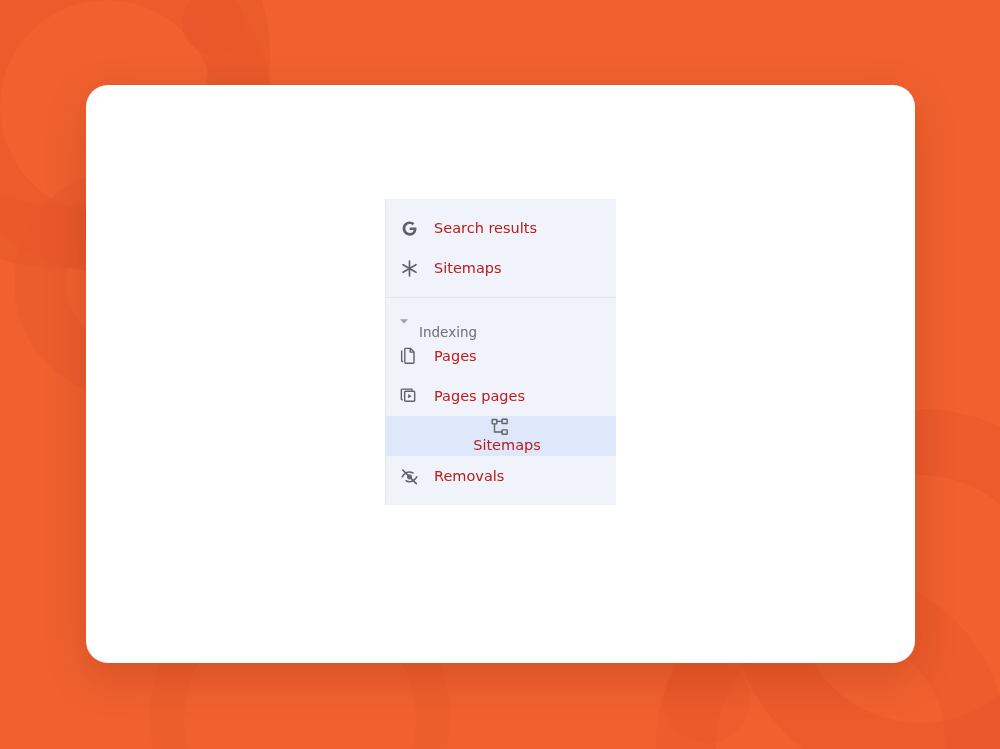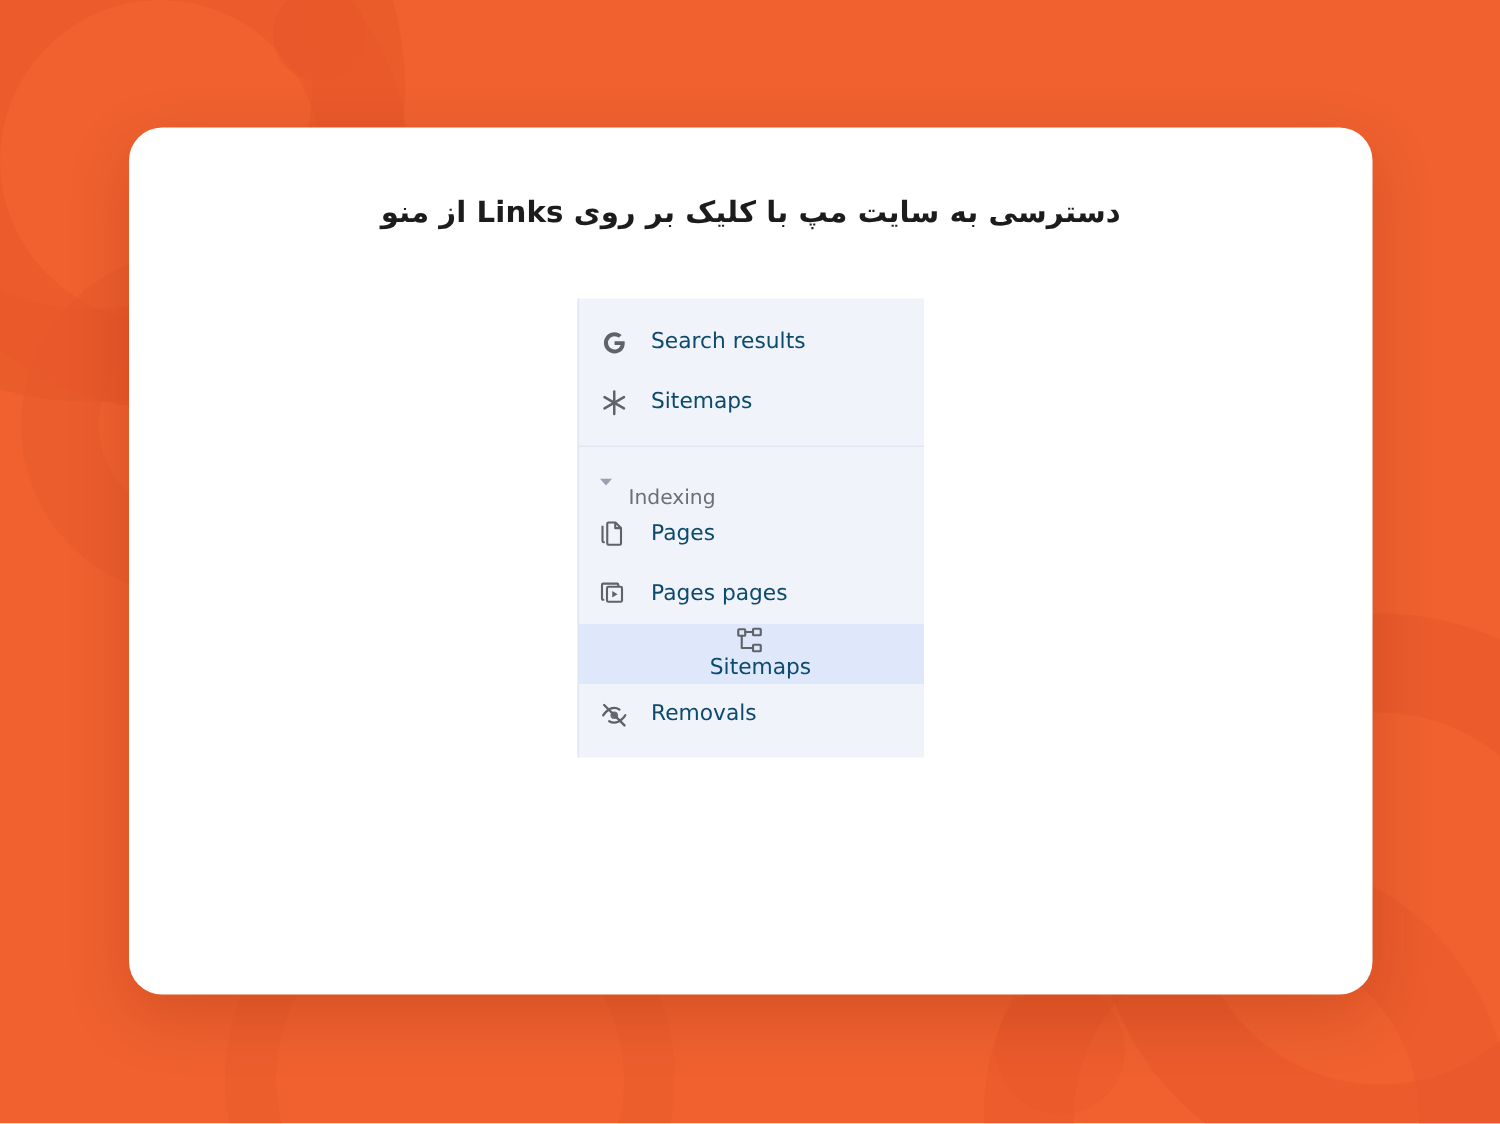--- a/index.html
+++ b/index.html
@@ -145,21 +145,21 @@
     margin-right: 7px;
   }
   .caret svg { display: block; }
   .section-header-label { line-height: 1; margin-top: 24px; }
 
   .menu-item {
     display: flex;
     align-items: center;
     height: 40px;
     padding-left: 12px;
-    color: #0c4a6e;
+    color: #b91c1c;
     font-size: 14.5px;
     cursor: pointer;
   }
   .menu-item.selected { background: #dfe7fb; flex-direction: column; }
 
   .mi-icon {
     width: 22px; height: 22px;
     flex: 0 0 22px;
     display: flex; align-items: center; justify-content: center;
     margin-right: 14px;
@@ -178,21 +178,20 @@
   <div class="bg-art bg-dot-tl"></div>
   <div class="bg-art bg-arc-tl"></div>
   <div class="bg-art bg-arc-bl"></div>
   <div class="bg-art bg-ring-br"></div>
   <div class="bg-art bg-ring-br2"></div>
   <div class="bg-art bg-arc-br"></div>
   <div class="bg-art bg-dot-br"></div>
 
   <div id="card">
 
-    <div id="card-title">دسترسی به سایت مپ با کلیک بر روی Links از منو</div>
 
     <div id="menu-panel">
 
       <div class="menu-section">
         <div class="sec-pad-top"></div>
 
         <div class="menu-item">
           <span class="mi-icon">
             <svg width="19" height="19" viewBox="0 0 24 24" fill="currentColor">
               <path d="M12.24 10.29v3.53h5.02c-.2 1.3-1.52 3.81-5.02 3.81-3.02 0-5.49-2.5-5.49-5.58s2.47-5.58 5.49-5.58c1.72 0 2.87.73 3.53 1.37l2.4-2.31C16.63 3.99 14.63 3.1 12.24 3.1 7.3 3.1 3.3 7.1 3.3 12.05s4 8.95 8.94 8.95c5.16 0 8.58-3.63 8.58-8.74 0-.59-.06-1.04-.14-1.49h-8.44z"></path>

